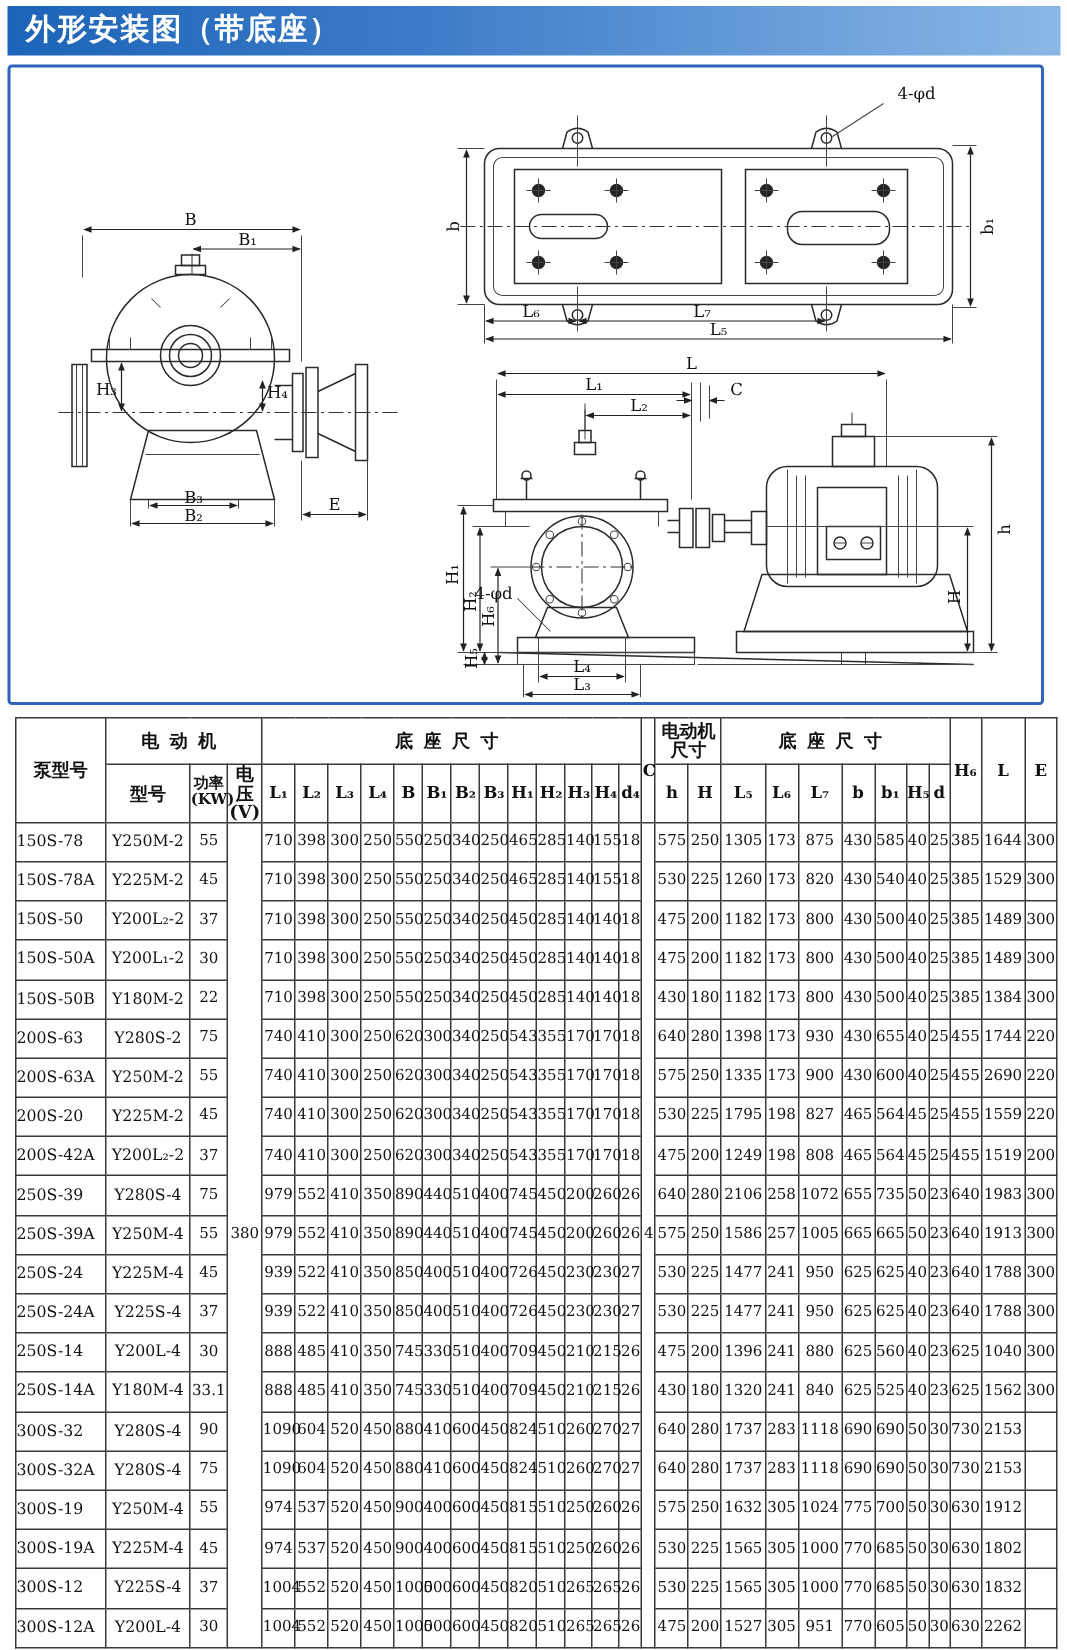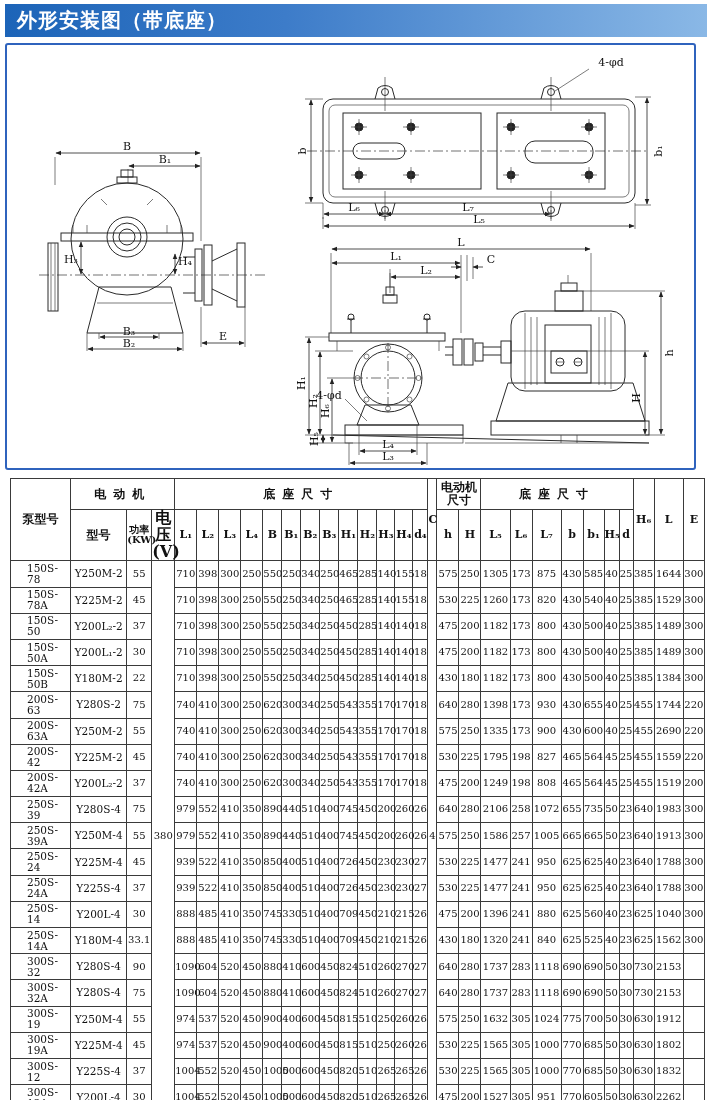--- a/index.html
+++ b/index.html
@@ -27,21 +27,21 @@
     border-collapse:collapse;table-layout:fixed;
     width:695px;margin:8px 6px 0 10px;
     font-family:"DejaVu Serif","Liberation Serif",serif;
   }
   th,td{border:1px solid #3a3a3a;padding:0;text-align:center;vertical-align:middle;line-height:1.05;}
   thead th{font-weight:700;font-size:12px;white-space:pre-line;}
   thead tr:first-child{height:31px;}
   thead tr:last-child{height:33px;}
   thead .dimcol{font-size:11px;}
   tbody td{font-size:10px;height:25.2px;}
-  tbody td.model{text-align:left;padding-left:16px;font-size:10.5px;}
+  tbody td.model{text-align:left;padding-left:0;font-size:10.5px;}
   tbody td.motor{font-size:10.5px;}
   .grp{letter-spacing:7px;}
 </style>
 </head>
 <body>
 
 <div class="title-bar">
   <span>外形安装图（带底座）</span>
 </div>
 
@@ -289,21 +289,21 @@
 尺寸</th>
       <th colspan="7" class="grp">底座尺寸</th>
       <th rowspan="2" class="dimcol">H₆</th>
       <th rowspan="2" class="dimcol">L</th>
       <th rowspan="2" class="dimcol">E</th>
     </tr>
     <tr>
       <th>型号</th>
       <th style="font-size:10px">功率
 (KW)</th>
-      <th style="font-size:16px">电压
+      <th style="font-size:12px">电压
 (V)</th>
     <th class="dimcol">L₁</th>
         <th class="dimcol">L₂</th>
         <th class="dimcol">L₃</th>
         <th class="dimcol">L₄</th>
         <th class="dimcol">B</th>
         <th class="dimcol">B₁</th>
         <th class="dimcol">B₂</th>
         <th class="dimcol">B₃</th>
         <th class="dimcol">H₁</th>
@@ -529,21 +529,21 @@
         <td>900</td>
         <td>430</td>
         <td>600</td>
         <td>40</td>
         <td>25</td>
         <td>455</td>
         <td>2690</td>
         <td>220</td>
       </tr>
       <tr>
-        <td class="model">200S-42</td>
+        <td class="model">200S-20</td>
         <td class="motor">Y225M-2</td>
         <td>45</td>
         <td>740</td>
         <td>410</td>
         <td>300</td>
         <td>250</td>
         <td>620</td>
         <td>300</td>
         <td>340</td>
         <td>250</td>

